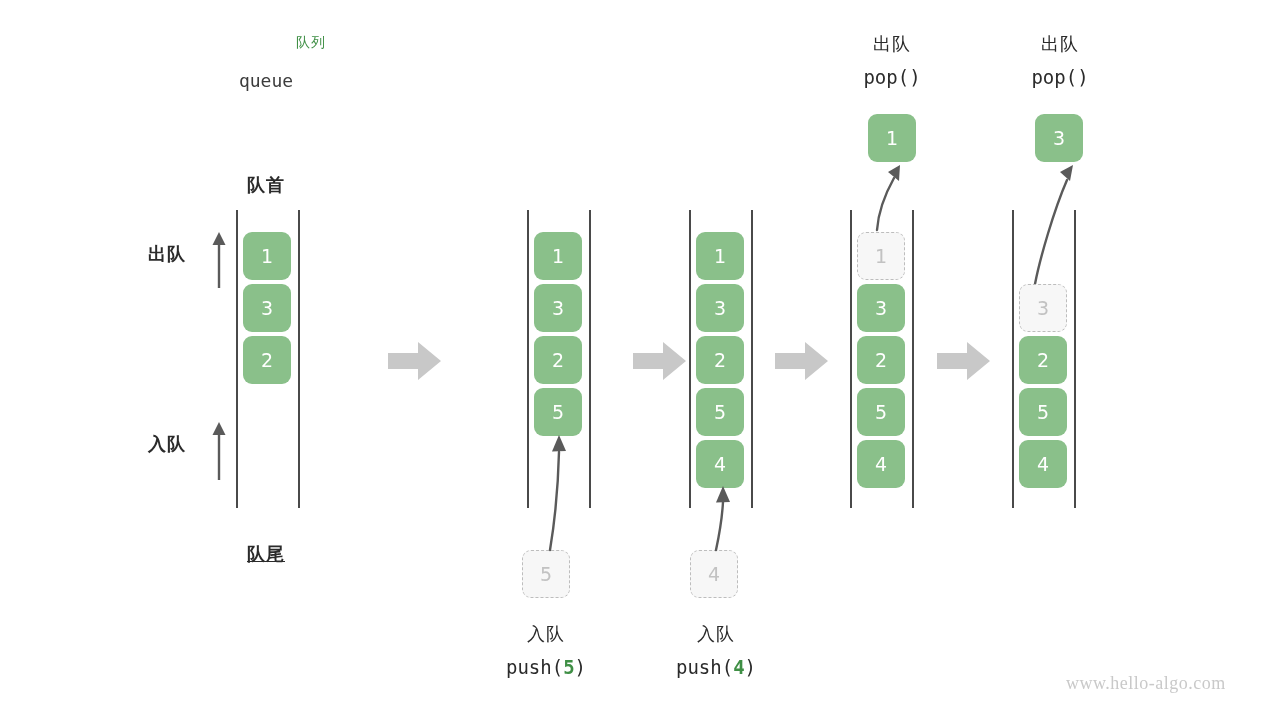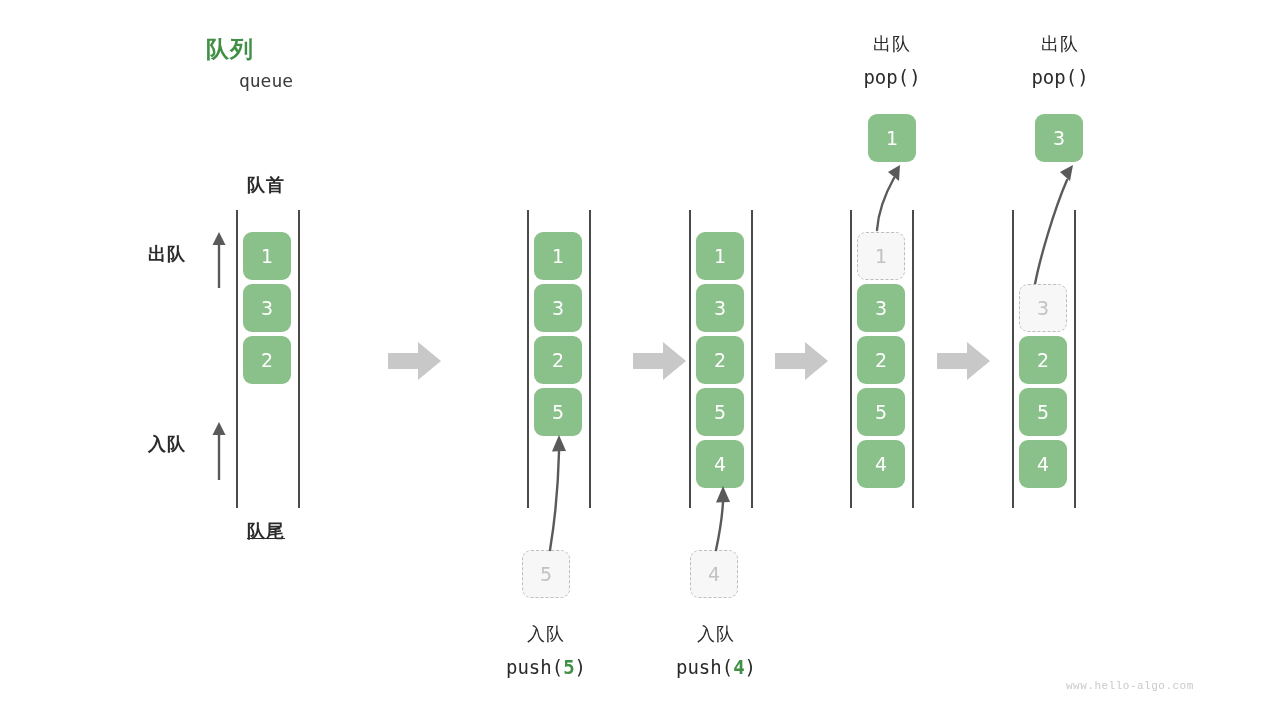--- a/index.html
+++ b/index.html
@@ -16,24 +16,24 @@
     position: relative;
     width: 1280px;
     height: 720px;
     background: #ffffff;
     overflow: hidden;
   }
   .abs { position: absolute; }
 
   
   .title-cn {
-    font-size: 23px;
-    font-weight: bold;
+    font-size: 14px;
+    font-weight: normal;
     color: #3f8f45;
-    text-align: left;
+    text-align: right;
     white-space: nowrap;
     letter-spacing: 1px;
   }
   .title-en {
     font-size: 18px;
     color: #3c3c3c;
     text-align: center;
     white-space: nowrap;
     font-family: "DejaVu Sans Mono", "Liberation Mono", monospace;
   }
@@ -61,26 +61,25 @@
   }
   .op-code {
     font-size: 19px;
     color: #2b2b2b;
     text-align: center;
     white-space: nowrap;
     font-family: "DejaVu Sans Mono", "Liberation Mono", monospace;
   }
   .op-code .num { color: #3f8f45; font-weight: bold; }
   .watermark {
-    font-size: 11px;
+    font-size: 18px;
     color: #c9c9c9;
     letter-spacing: 0.5px;
     white-space: nowrap;
-    font-family: Liberation Mono, monospace;
-    margin-top: 7px;
+    font-family: Liberation Serif, serif;
   }
 
   
   .rail {
     width: 1.6px;
     background: #4a4a4a;
   }
 
   
   .cell {
@@ -109,21 +108,21 @@
   svg { overflow: visible; display: block; }
 </style>
 </head>
 <body>
 
 <div id="canvas">
 
   <div class="abs title-cn" style="left:206px; top:34px; width:120px;">队列</div>
   <div class="abs title-en" style="left:206px; top:70px; width:120px;">queue</div>
   <div class="abs cap-cn" style="left:206px; top:173px; width:120px;">队首</div>
-  <div class="abs cap-cn" style="left:206px; top:519px; width:120px;text-decoration:underline;">队尾</div>
+  <div class="abs cap-cn" style="left:206px; top:542px; width:120px;text-decoration:underline;">队尾</div>
 
   <div class="abs side-label" style="left:148px; top:242px;">出队</div>
   <div class="abs" style="left:206px; top:230px;">
     <svg width="26" height="60" viewBox="0 0 26 60">
       <line x1="13" y1="58" x2="13" y2="12" stroke="#5a5a5a" stroke-width="2.4"></line>
       <path d="M13 2 L19.5 15 L6.5 15 Z" fill="#5a5a5a"></path>
     </svg>
   </div>
 
   <div class="abs side-label" style="left:148px; top:432px;">入队</div>

